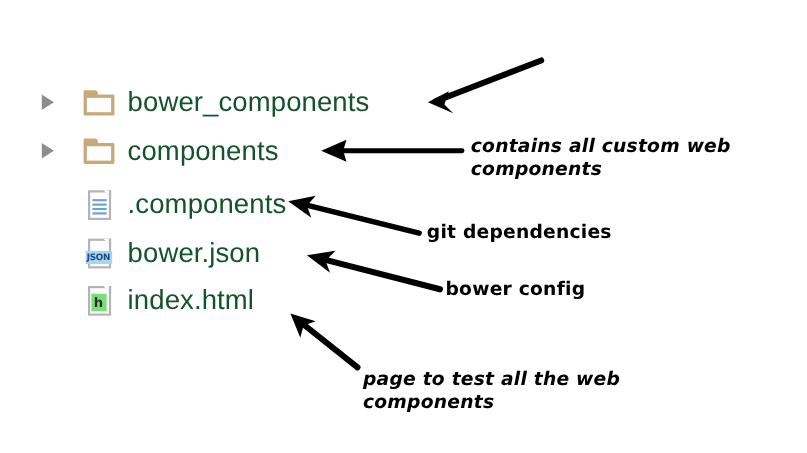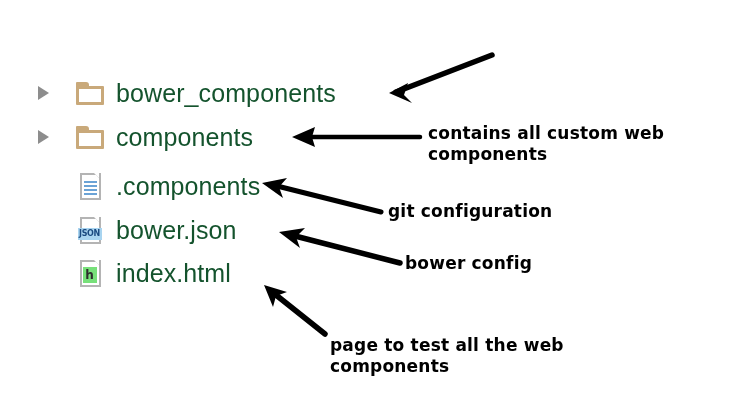--- a/index.html
+++ b/index.html
@@ -294,23 +294,23 @@
       <path d="M279,232 L305,228 L296,237 L300,248 Z" fill="#000"></path>
     </g>
 
     <g>
       <path d="M325,334 L276,295" stroke="#000" stroke-width="5.5" stroke-linecap="round" fill="none"></path>
       <path d="M264,285 L287,292 L276,296 L273,307 Z" fill="#000"></path>
     </g>
   </svg>
 
 
-  <div class="note" style="left:428px; top:123px;">contains all custom web
+  <div class="note" style="left:428px; top:123px;font-style:italic;">contains all custom web
 components</div>
 
-  <div class="note" style="left:388px; top:201px;">git configuration</div>
+  <div class="note" style="left:388px; top:201px;">git dependencies</div>
 
   <div class="note" style="left:405px; top:253px;text-align:center;">bower config</div>
 
-  <div class="note" style="left:330px; top:335px;">page to test all the web
+  <div class="note" style="left:330px; top:335px;font-style:italic;">page to test all the web
 components</div>
 
 </div>
 
 </body></html>

